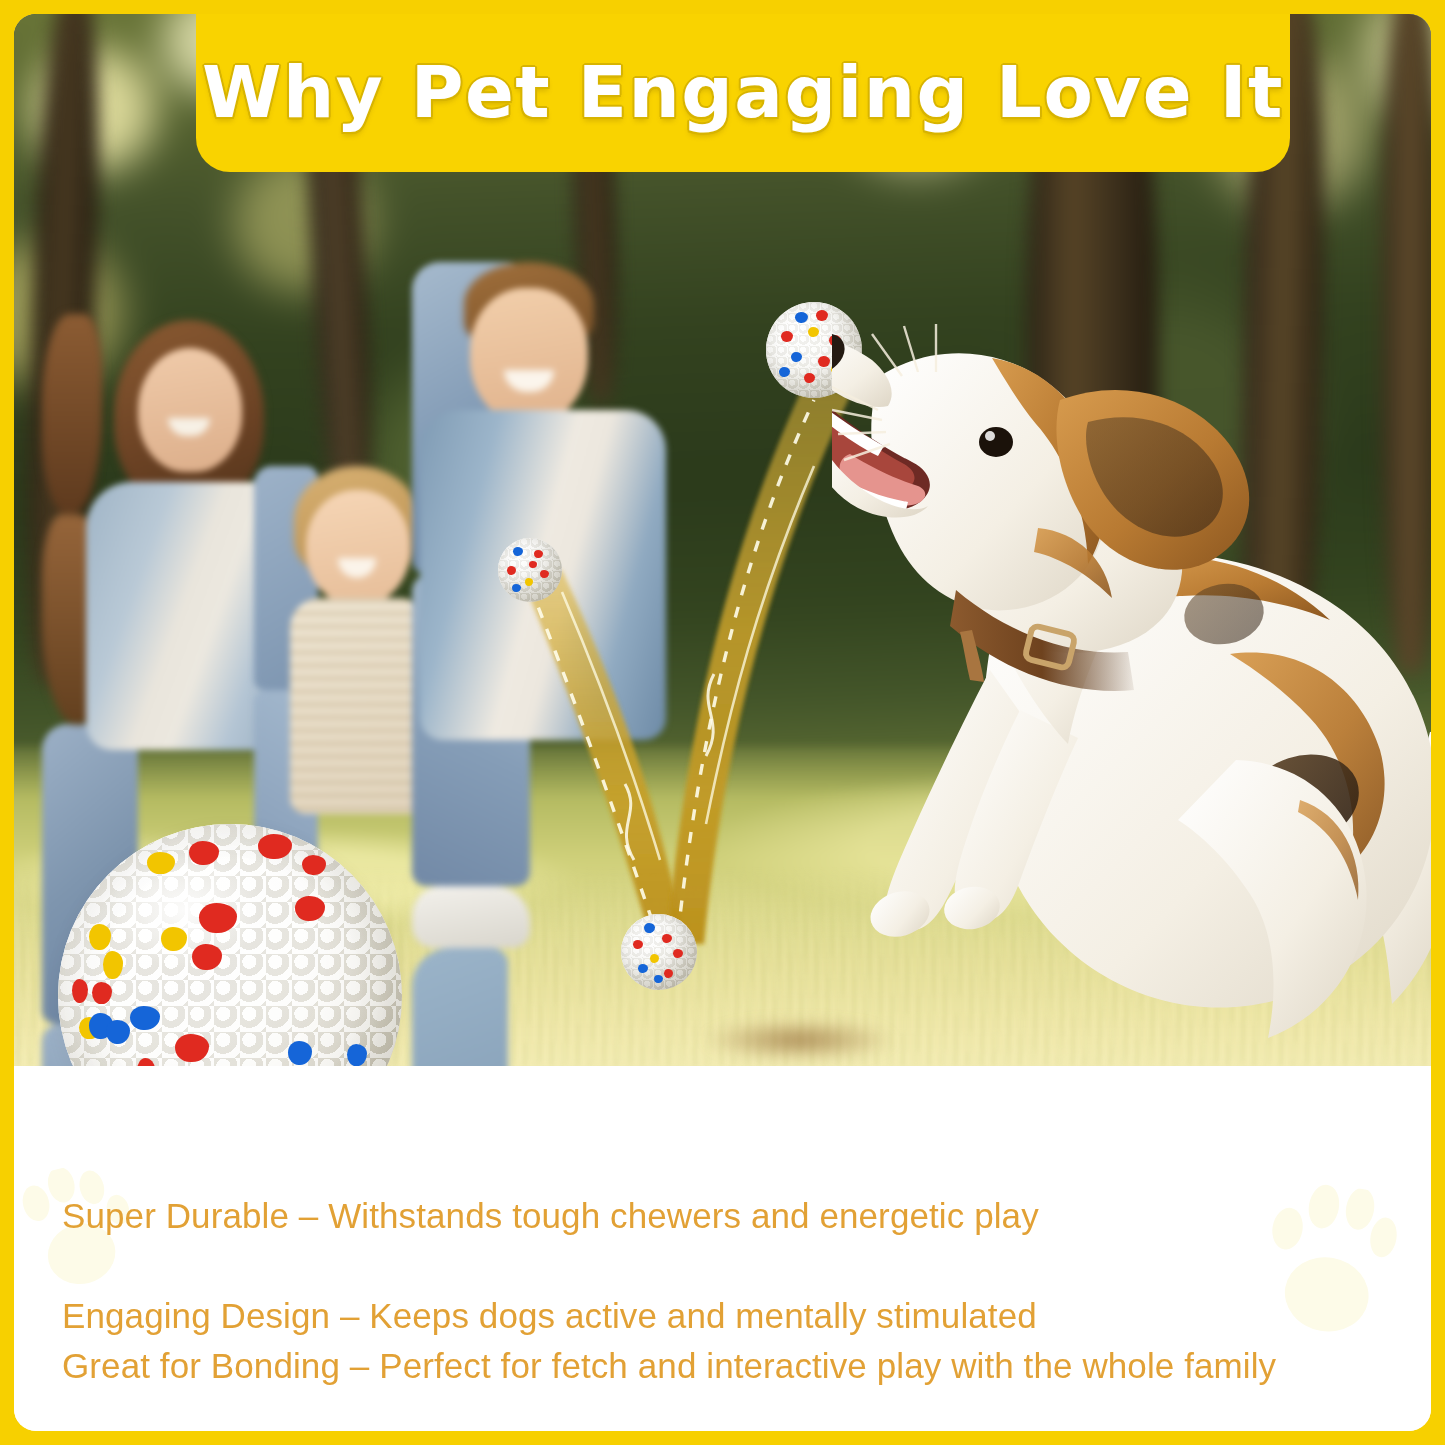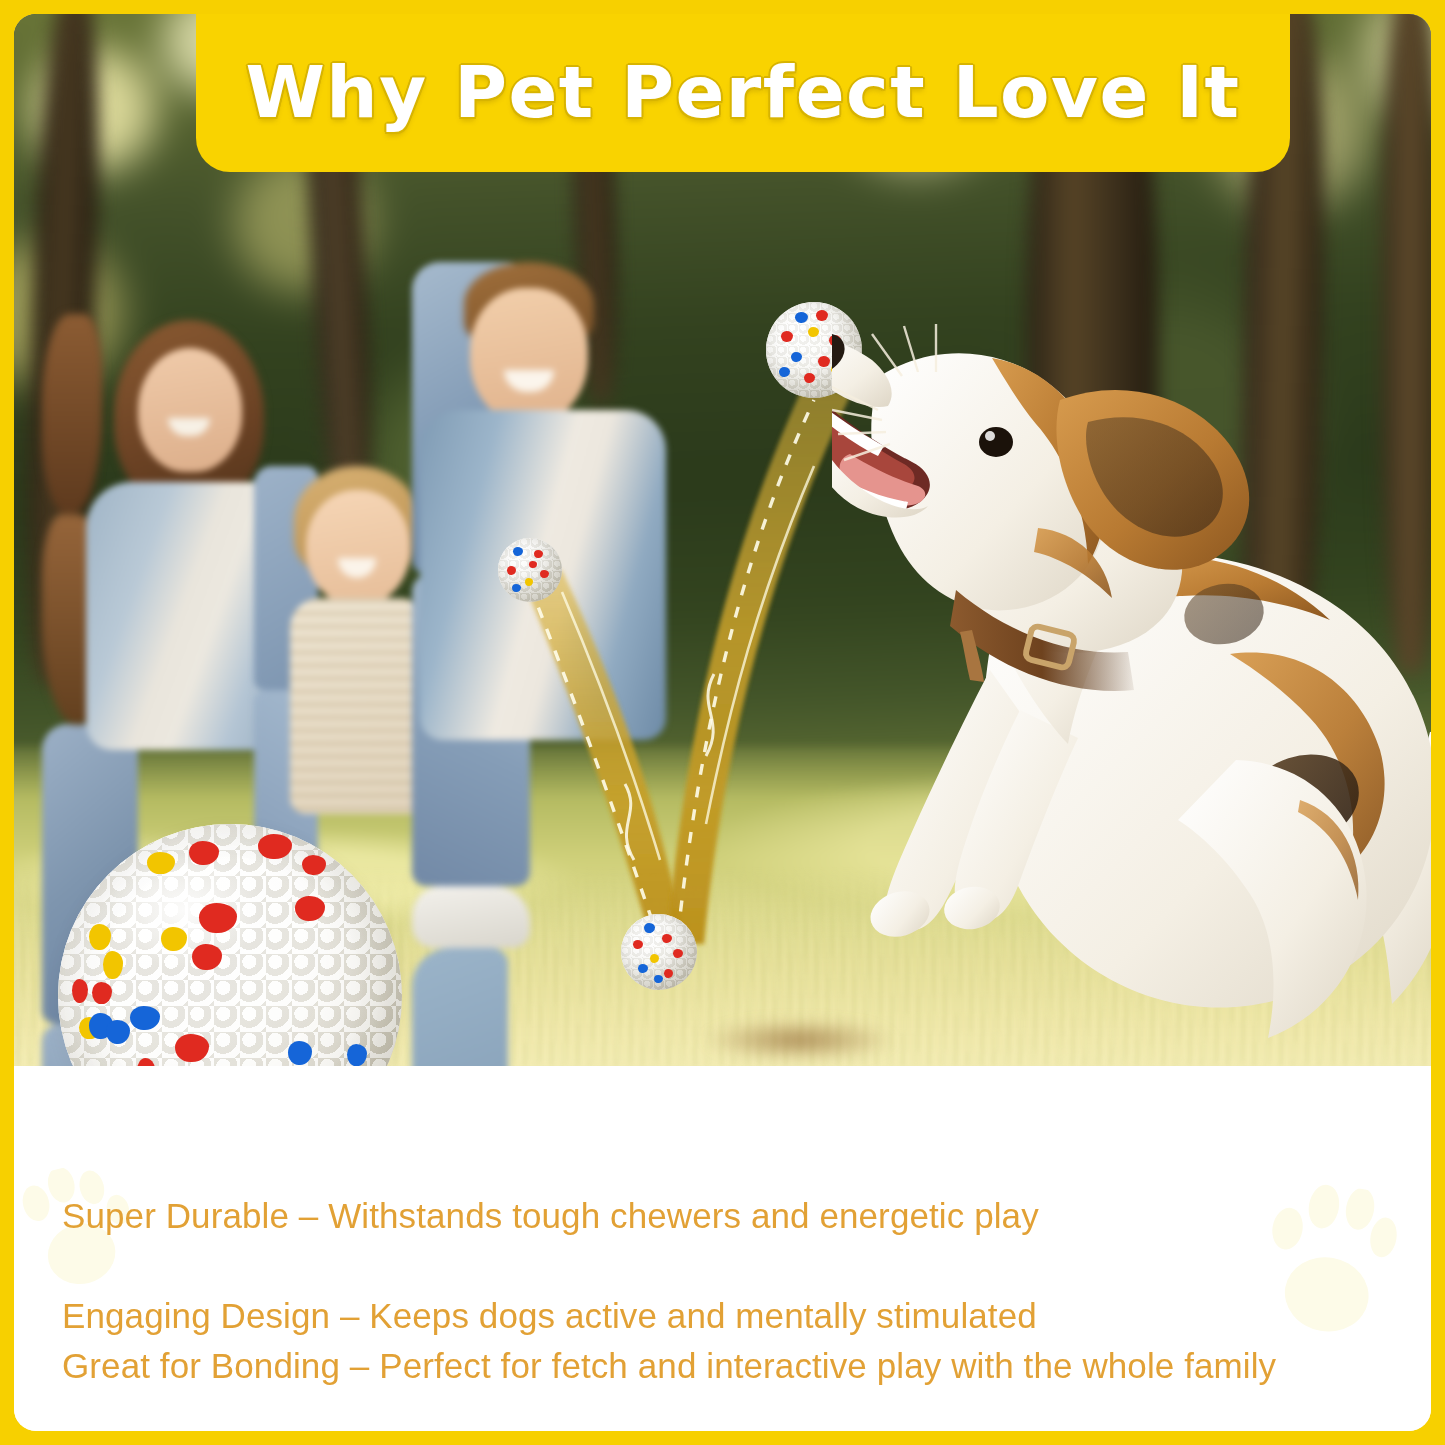--- a/index.html
+++ b/index.html
@@ -534,17 +534,17 @@
         <ellipse cx="126" cy="44" rx="13" ry="20" fill="#FDFBE8"></ellipse>
         <ellipse cx="80" cy="110" rx="42" ry="37" fill="#FDFBE8"></ellipse>
       </svg>
 
       <div class="benefit-line" id="line-0">Super Durable – Withstands tough chewers and energetic play</div>
       <div class="benefit-line" id="line-2">Engaging Design – Keeps dogs active and mentally stimulated</div>
       <div class="benefit-line" id="line-3">Great for Bonding – Perfect for fetch and interactive play with the whole family</div>
     </div>
 
     <div id="title-banner">
-      <span id="title-text">Why Pet Perfect Love It</span>
+      <span id="title-text">Why Pet Engaging Love It</span>
     </div>
 
   </div>
 </div>
 
 </body></html>

